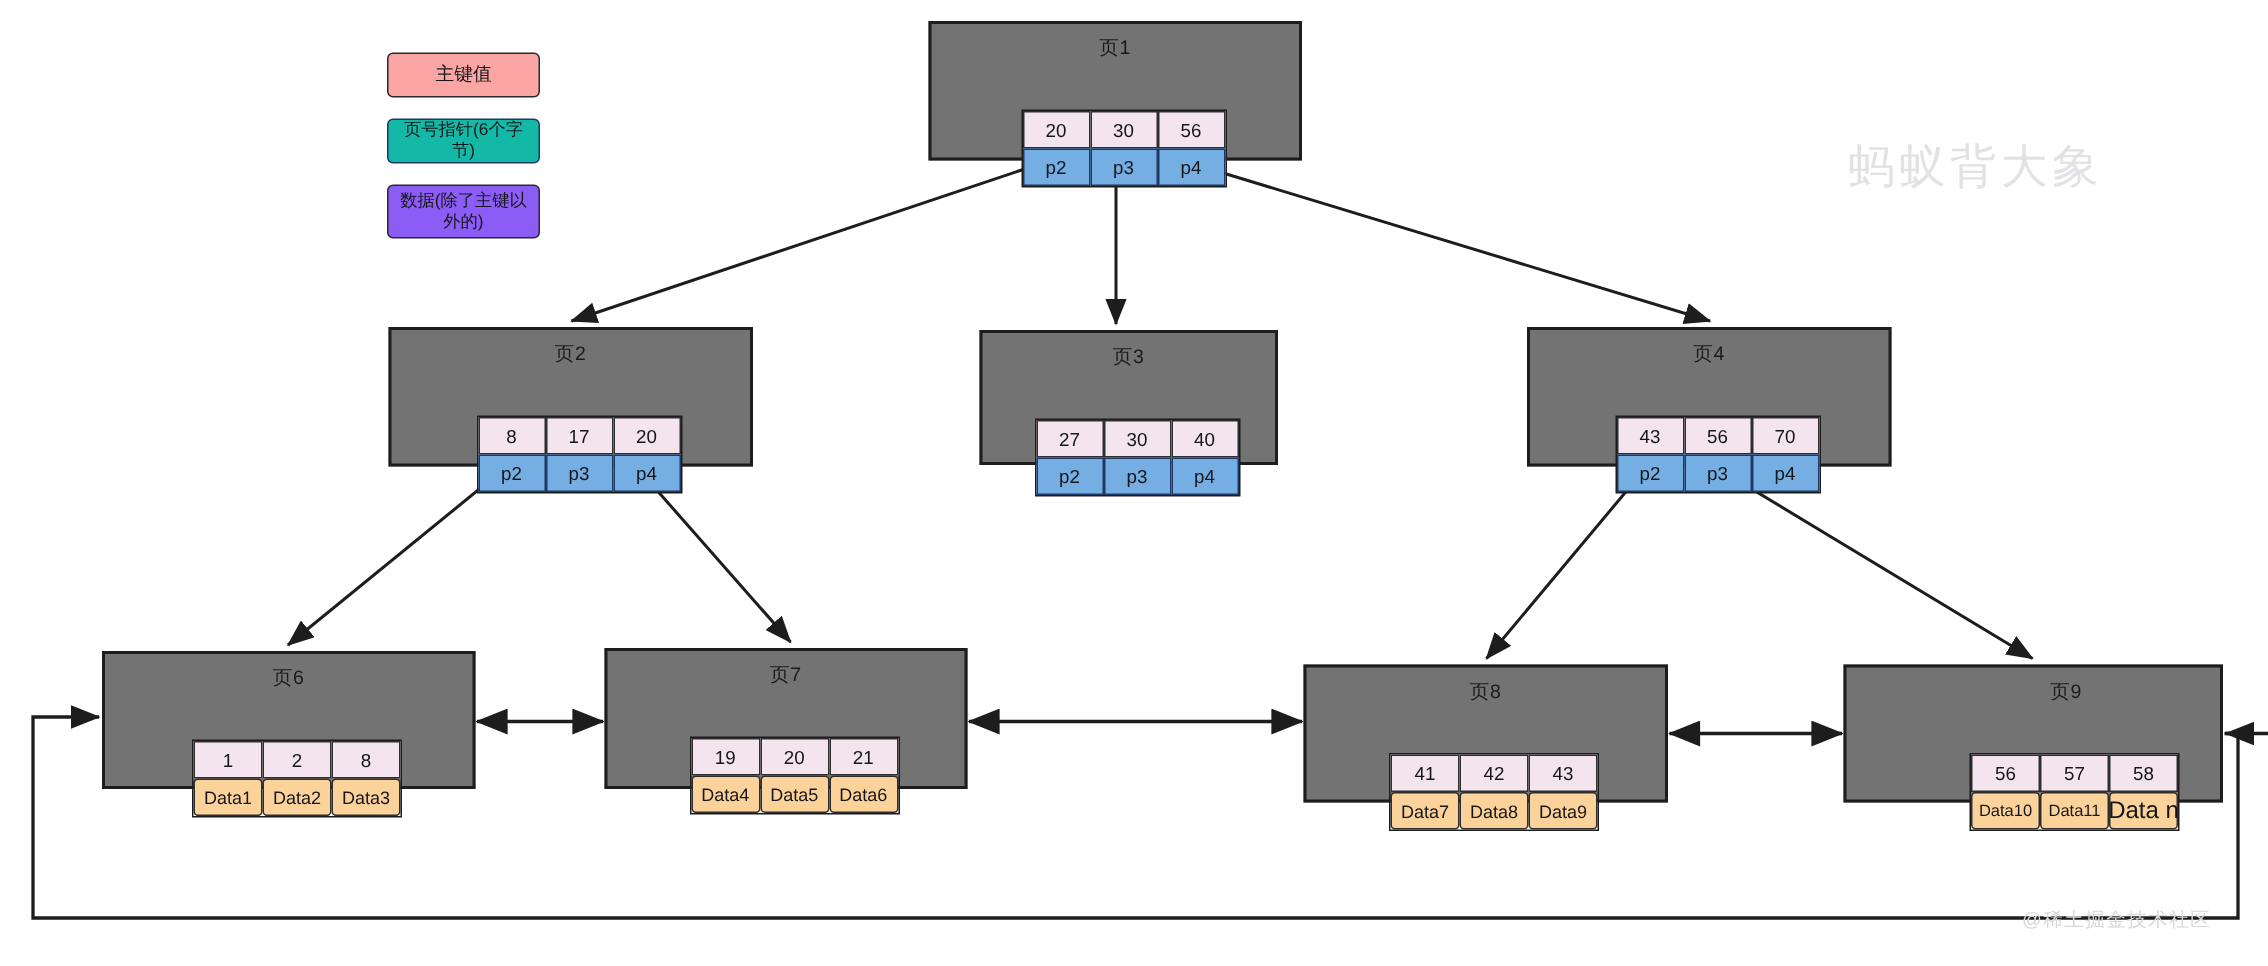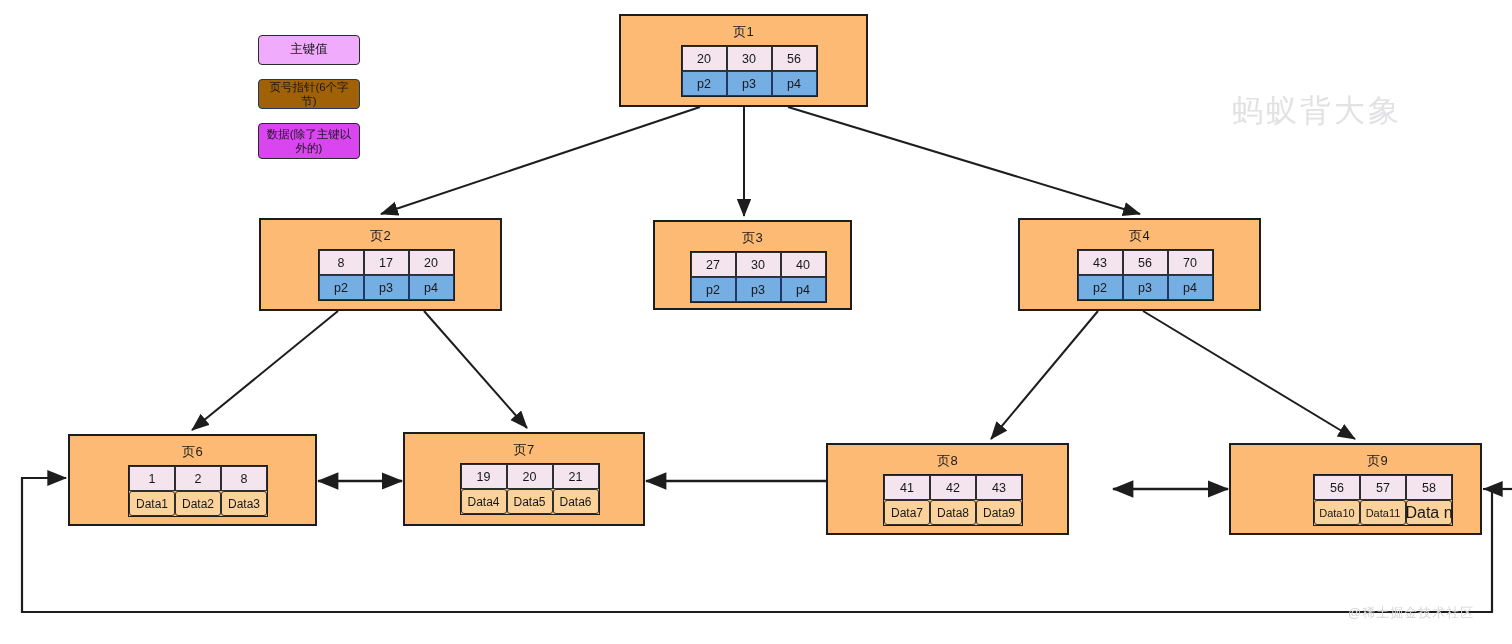--- a/index.html
+++ b/index.html
@@ -34,42 +34,43 @@
     align-items: center;
     justify-content: center;
     text-align: center;
     font-size: 12.5px;
     color: #17171b;
     line-height: 1.25;
     padding: 2px 4px;
     border-radius: 4px;
   }
   .legend-key {
-    background: #f0abfc;
+    background: #fca5a5;
     border: 1.6px solid #2a2a2a;
   }
   .legend-ptr {
-    background: #a16207;
+    background: #14b8a6;
     border: 1.6px solid #1f3864;
   }
   .legend-data {
-    background: #d946ef;
+    background: #8b5cf6;
     border: 1.6px solid #2a2a2a;
     justify-content: flex-end;
   }
 
   
   .page {
     position: absolute;
     box-sizing: border-box;
-    background: #fdba74;
+    background: #737373;
     border: 2.2px solid #1d1d1d;
     display: flex;
     flex-direction: column;
     align-items: center;
+    gap: 28px;
   }
   .page-title {
     font-size: 13px;
     color: #1b1b1b;
     margin-top: 7px;
     margin-bottom: 4px;
     letter-spacing: .5px;
   }
   .cellgrid {
     display: flex;
@@ -263,21 +264,21 @@
         <div class="cell key">21</div>
       </div>
       <div class="cellrow">
         <div class="cell data">Data4</div>
         <div class="cell data">Data5</div>
         <div class="cell data">Data6</div>
       </div>
     </div>
   </div>
 
-  <div class="page leaf" style="left:826px; top:443px; width:243px; height:92px;">
+  <div class="page leaf" style="left:869px; top:443px; width:243px; height:92px;">
     <div class="page-title">页8</div>
     <div class="cellgrid">
       <div class="cellrow">
         <div class="cell key">41</div>
         <div class="cell key">42</div>
         <div class="cell key">43</div>
       </div>
       <div class="cellrow">
         <div class="cell data">Data7</div>
         <div class="cell data">Data8</div>

